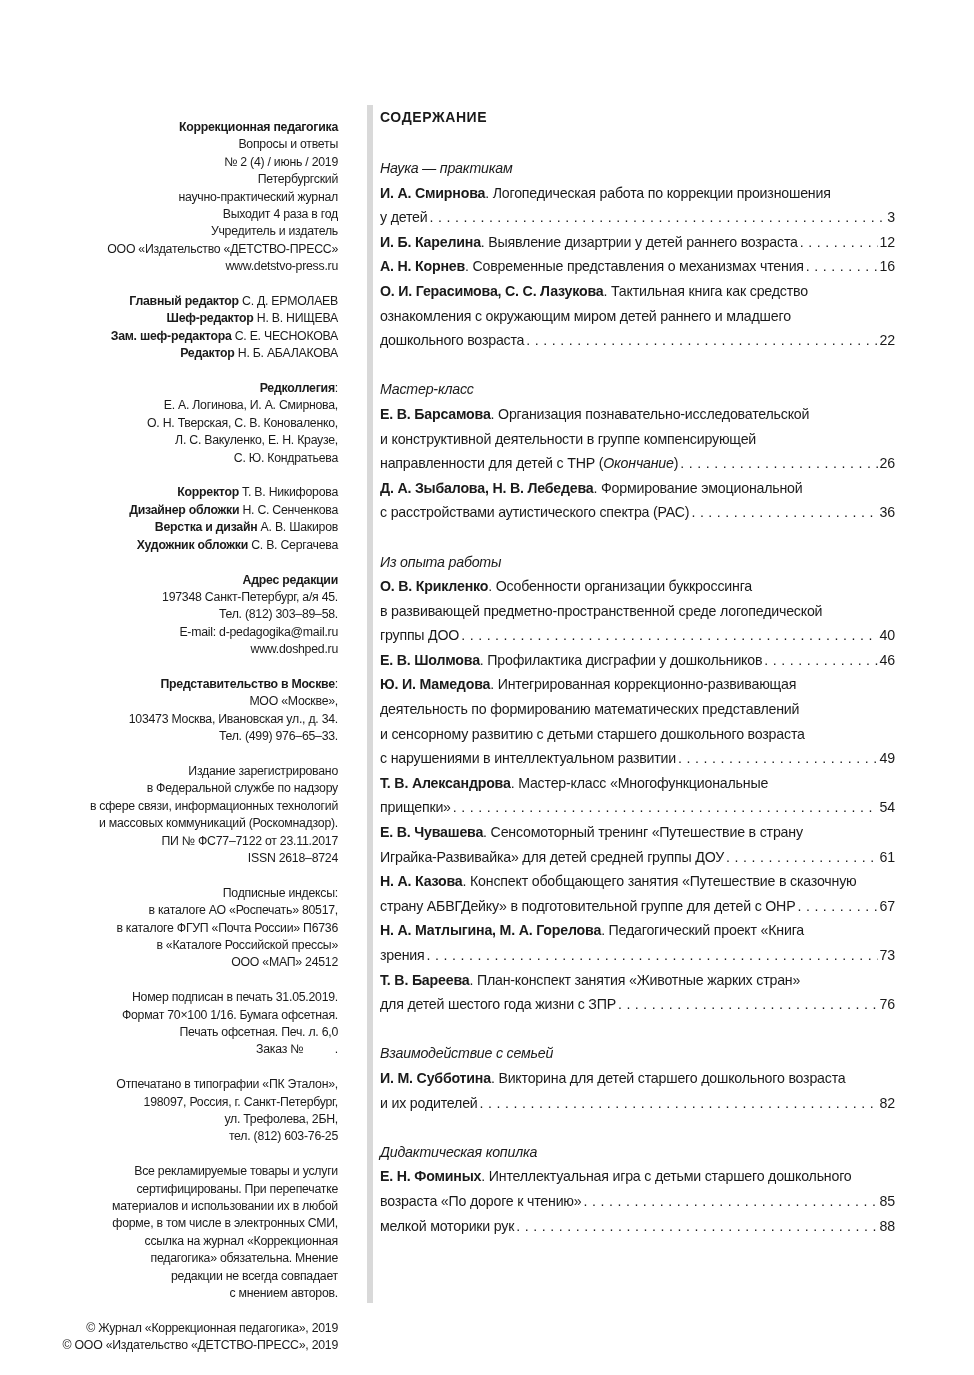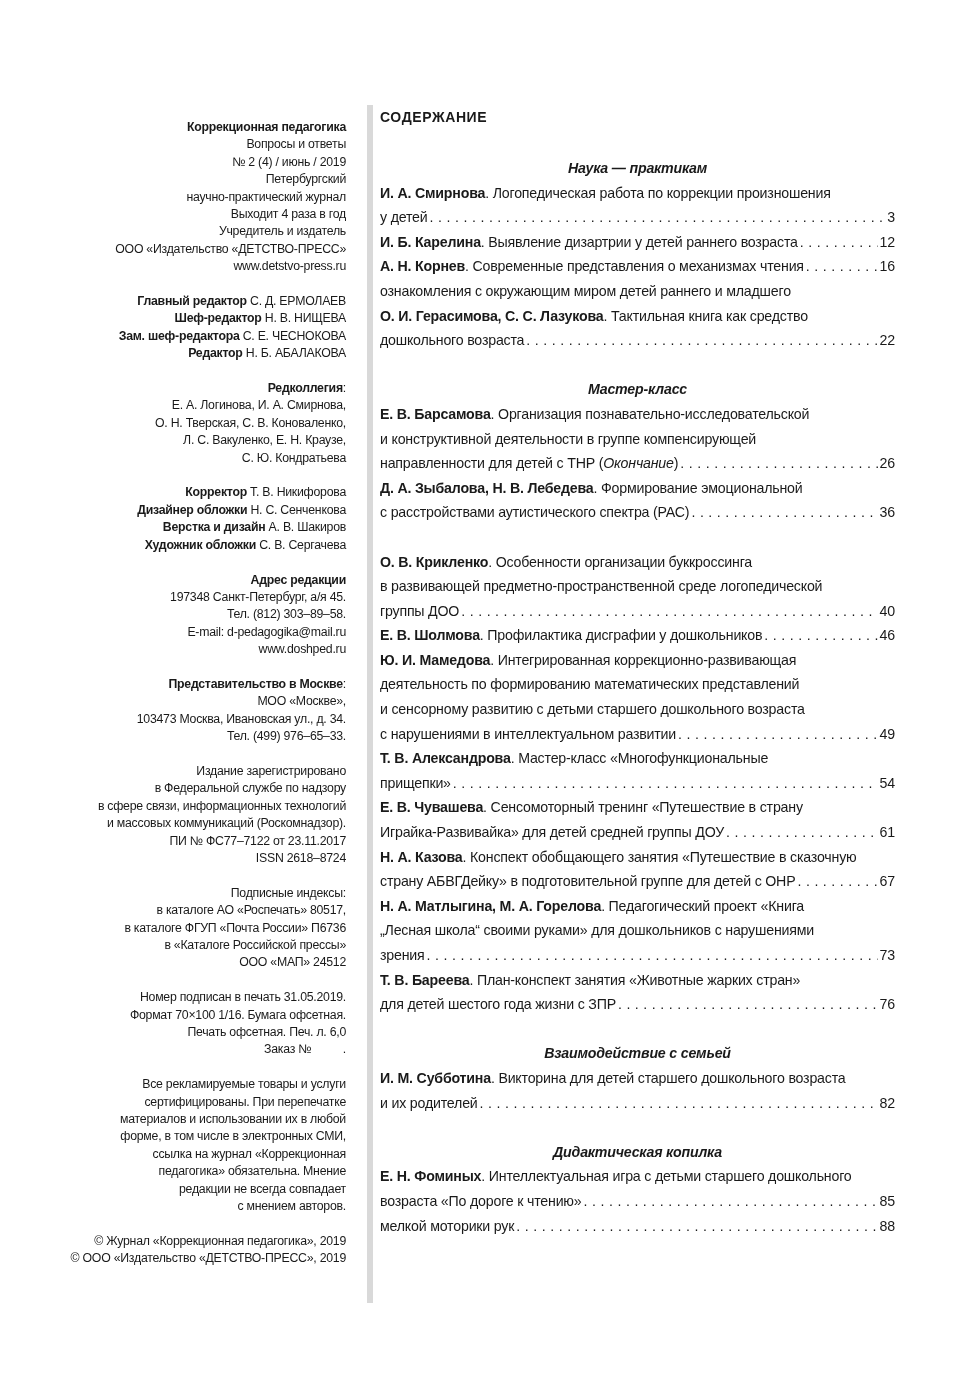--- a/index.html
+++ b/index.html
@@ -11,21 +11,21 @@
       width: 974px;
       height: 1375px;
       position: relative;
       overflow: hidden;
       color: #1a1a1a;
       font-family: "Liberation Sans", sans-serif;
     }
     
     .imprint {
       position: absolute;
-      left: 52px;
+      left: 44px;
       top: 119px;
       width: 294px;
       text-align: right;
       font-size: 12.3px;
       line-height: 17.4px;
       letter-spacing: -0.25px;
     }
     .imprint .block { margin-bottom: 17.4px; }
     .imprint .line { display: block; white-space: nowrap; }
     .imprint b { font-weight: bold; }
@@ -52,24 +52,23 @@
     }
     .toc-title {
       font-weight: bold;
       font-size: 14px;
       letter-spacing: 0.6px;
       line-height: 18px;
       margin: 0 0 30px 0;
     }
     .section { margin-bottom: 24.6px; }
     .section-title {
-      font-weight: bold;
+      font-weight: normal;
       font-style: italic;
       display: block;
-      text-align: center;
     }
     .entry { display: block; }
     .entry .line { display: block; white-space: nowrap; }
     .entry .author { font-weight: bold; }
     .entry .em { font-style: italic; }
     .leader-line {
       display: flex !important;
       align-items: flex-start;
       white-space: nowrap;
     }
@@ -160,20 +159,26 @@
     <span class="line">ООО «МАП» 24512</span>
   </div>
 
   <div class="block">
     <span class="line">Номер подписан в печать 31.05.2019.</span>
     <span class="line">Формат 70×100 1/16. Бумага офсетная.</span>
     <span class="line">Печать офсетная. Печ. л. 6,0</span>
     <span class="line" style="white-space:pre">Заказ №          .</span>
   </div>
 
+  <div class="block">
+    <span class="line">Отпечатано в типографии «ПК Эталон»,</span>
+    <span class="line">198097, Россия, г. Санкт-Петербург,</span>
+    <span class="line">ул. Трефолева, 2БН,</span>
+    <span class="line">тел. (812) 603-76-25</span>
+  </div>
 
   <div class="block">
     <span class="line">Все рекламируемые товары и услуги</span>
     <span class="line">сертифицированы. При перепечатке</span>
     <span class="line">материалов и использовании их в любой</span>
     <span class="line">форме, в том числе в электронных СМИ,</span>
     <span class="line">ссылка на журнал «Коррекционная</span>
     <span class="line">педагогика» обязательна. Мнение</span>
     <span class="line">редакции не всегда совпадает</span>
     <span class="line">с мнением авторов.</span>
@@ -208,22 +213,22 @@
           </span>
         </div>
         <div class="entry">
           <span class="line leader-line">
             <span class="txt"><span class="author">А. Н. Корнев</span><span>. </span><span>Современные представления о механизмах чтения</span></span>
             <span class="dots"></span>
             <span class="page">16</span>
           </span>
         </div>
         <div class="entry">
+          <span class="line"><span class="txt"><span class="author">О. И. Герасимова, С. С. Лазукова</span><span>. </span><span>Тактильная книга как средство</span></span></span>
           <span class="line"><span class="txt"><span>ознакомления с окружающим миром детей раннего и младшего</span></span></span>
-          <span class="line"><span class="txt"><span class="author">О. И. Герасимова, С. С. Лазукова</span><span>. </span><span>Тактильная книга как средство</span></span></span>
           <span class="line leader-line">
             <span class="txt"><span>дошкольного возраста</span></span>
             <span class="dots"></span>
             <span class="page">22</span>
           </span>
         </div>
       </div>
       <div class="section">
         <span class="section-title">Мастер-класс</span>
         <div class="entry">
@@ -238,20 +243,21 @@
         <div class="entry">
           <span class="line"><span class="txt"><span class="author">Д. А. Зыбалова, Н. В. Лебедева</span><span>. </span><span>Формирование эмоциональной</span></span></span>
           <span class="line leader-line">
             <span class="txt"><span>с расстройствами аутистического спектра (РАС)</span></span>
             <span class="dots"></span>
             <span class="page">36</span>
           </span>
         </div>
       </div>
       <div class="section">
+        <span class="section-title">Из опыта работы</span>
         <div class="entry">
           <span class="line"><span class="txt"><span class="author">О. В. Крикленко</span><span>. </span><span>Особенности организации буккроссинга</span></span></span>
           <span class="line"><span class="txt"><span>в развивающей предметно-пространственной среде логопедической</span></span></span>
           <span class="line leader-line">
             <span class="txt"><span>группы ДОО</span></span>
             <span class="dots"></span>
             <span class="page">40</span>
           </span>
         </div>
         <div class="entry">
@@ -290,21 +296,20 @@
         <div class="entry">
           <span class="line"><span class="txt"><span class="author">Н. А. Казова</span><span>. </span><span>Конспект обобщающего занятия «Путешествие в сказочную</span></span></span>
           <span class="line leader-line">
             <span class="txt"><span>страну АБВГДейку» в подготовительной группе для детей с ОНР</span></span>
             <span class="dots"></span>
             <span class="page">67</span>
           </span>
         </div>
         <div class="entry">
           <span class="line"><span class="txt"><span class="author">Н. А. Матлыгина, М. А. Горелова</span><span>. </span><span>Педагогический проект «Книга</span></span></span>
-          <span class="line"><span class="txt"><span>„Лесная школа“ своими руками» для дошкольников с нарушениями</span></span></span>
           <span class="line leader-line">
             <span class="txt"><span>зрения</span></span>
             <span class="dots"></span>
             <span class="page">73</span>
           </span>
         </div>
         <div class="entry">
           <span class="line"><span class="txt"><span class="author">Т. В. Бареева</span><span>. </span><span>План-конспект занятия «Животные жарких стран»</span></span></span>
           <span class="line leader-line">
             <span class="txt"><span>для детей шестого года жизни с ЗПР</span></span>

